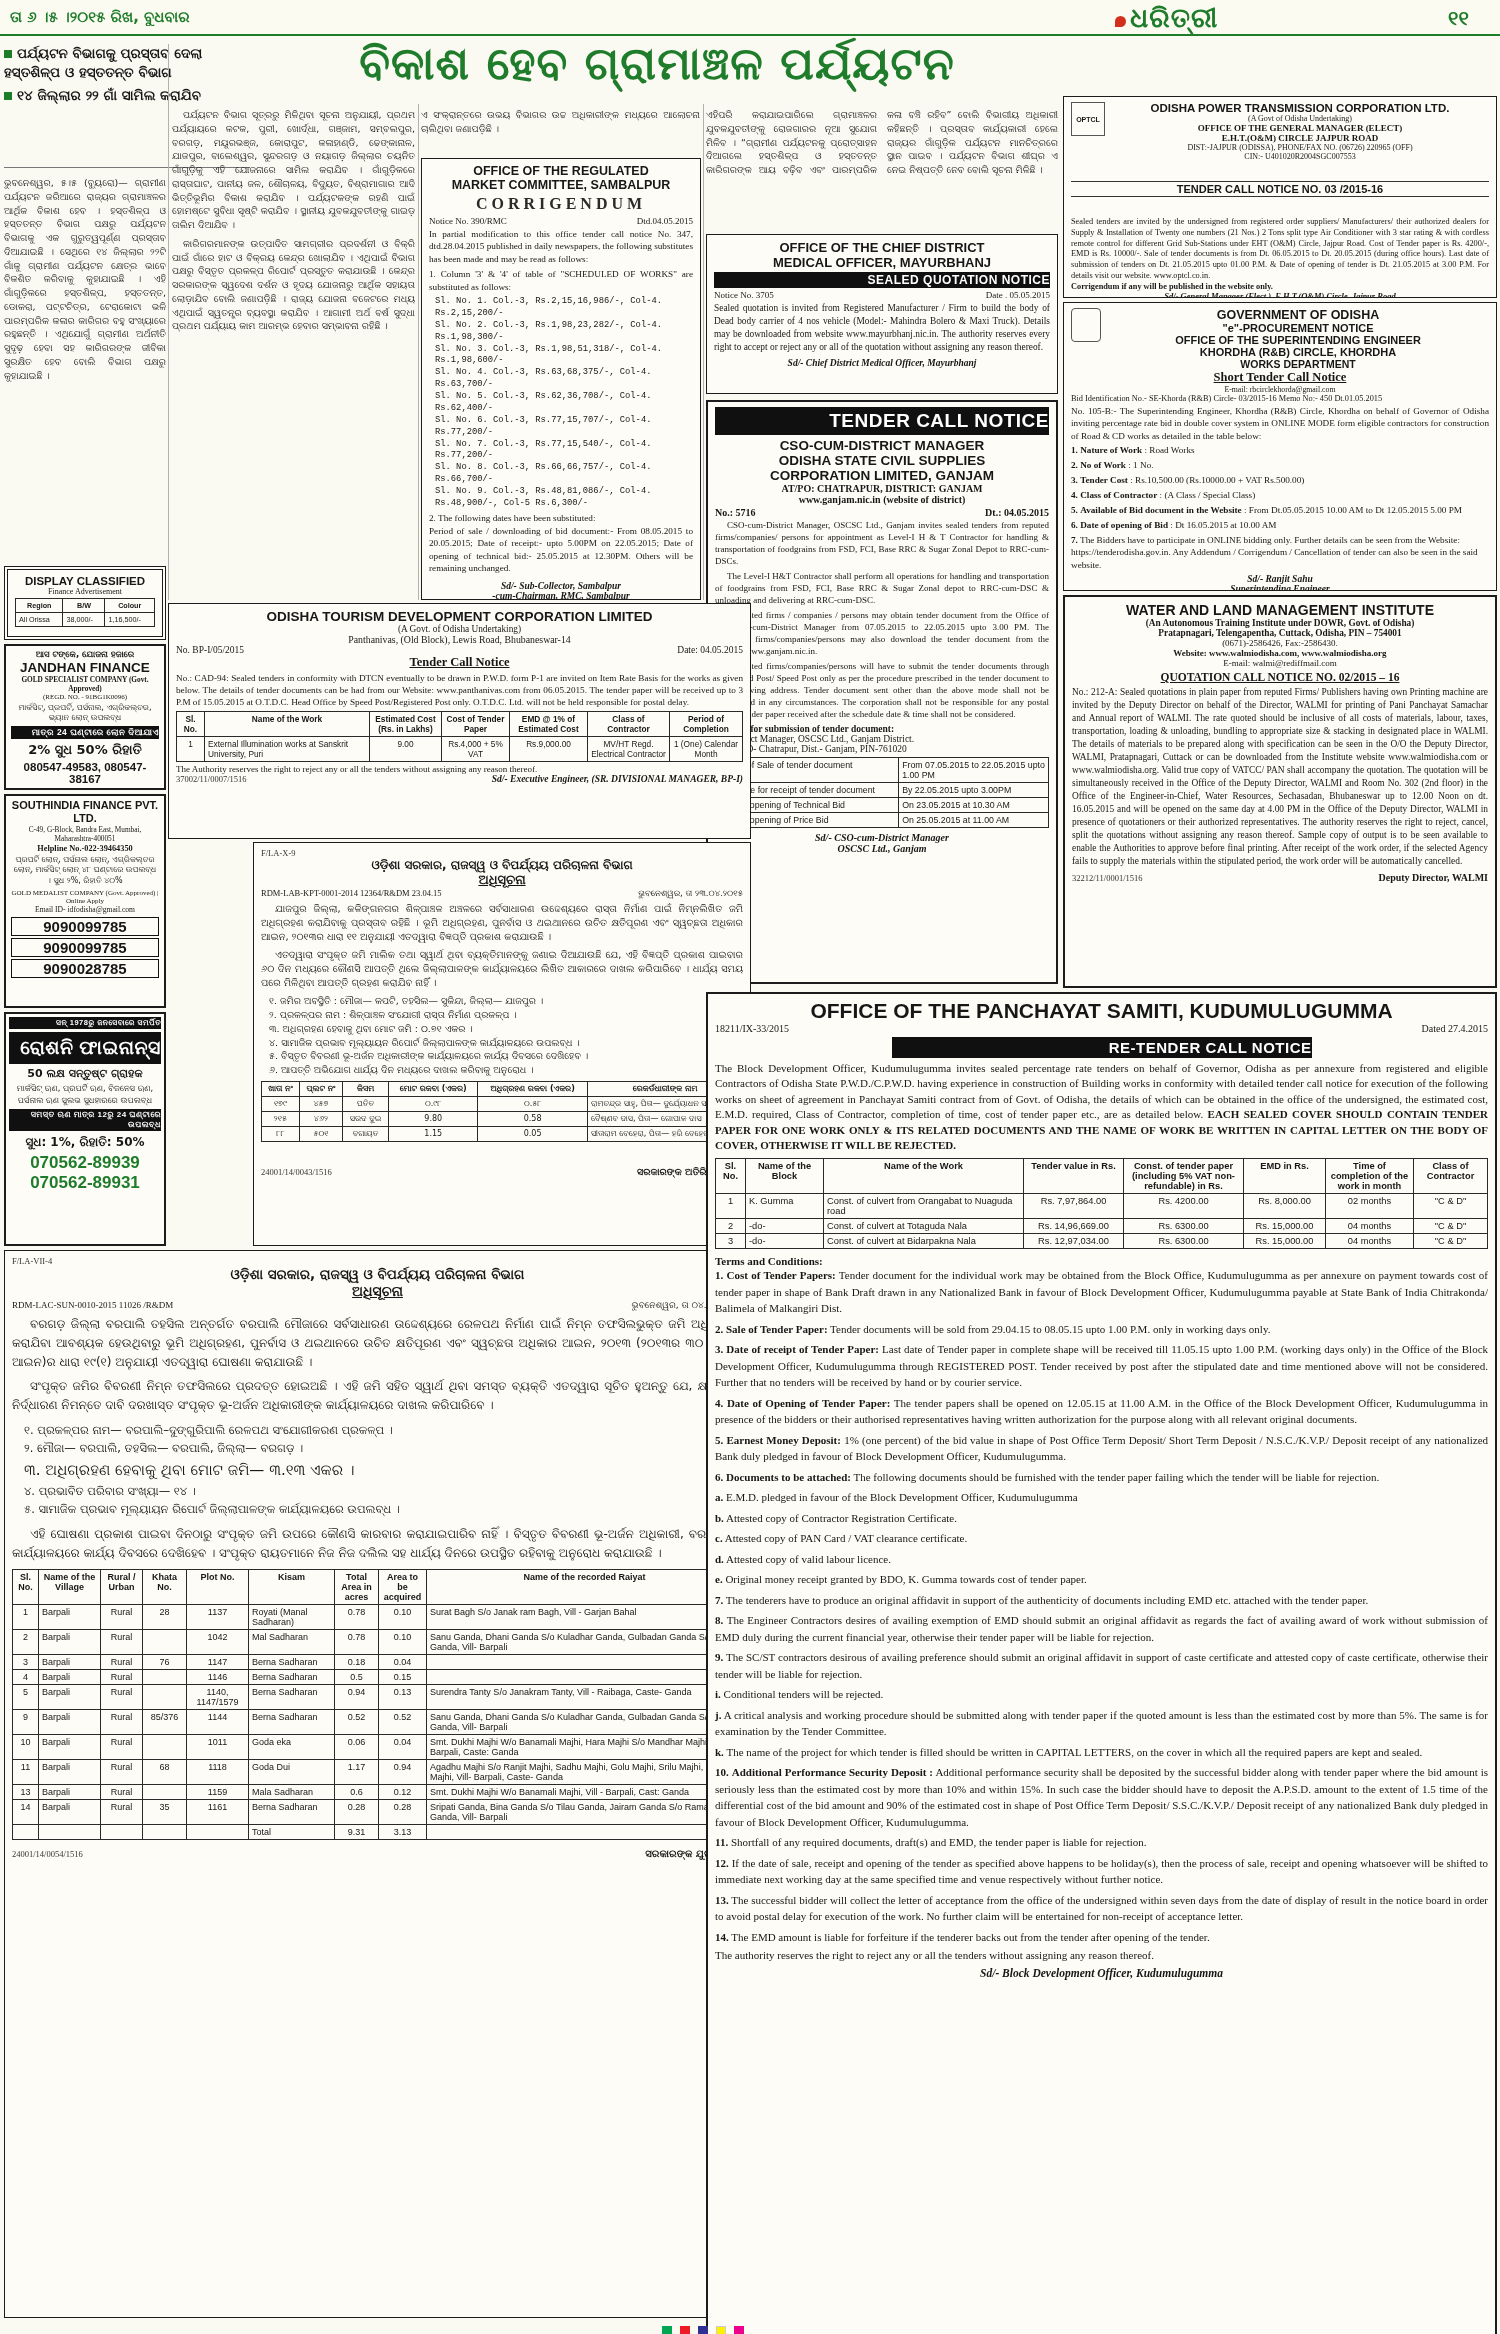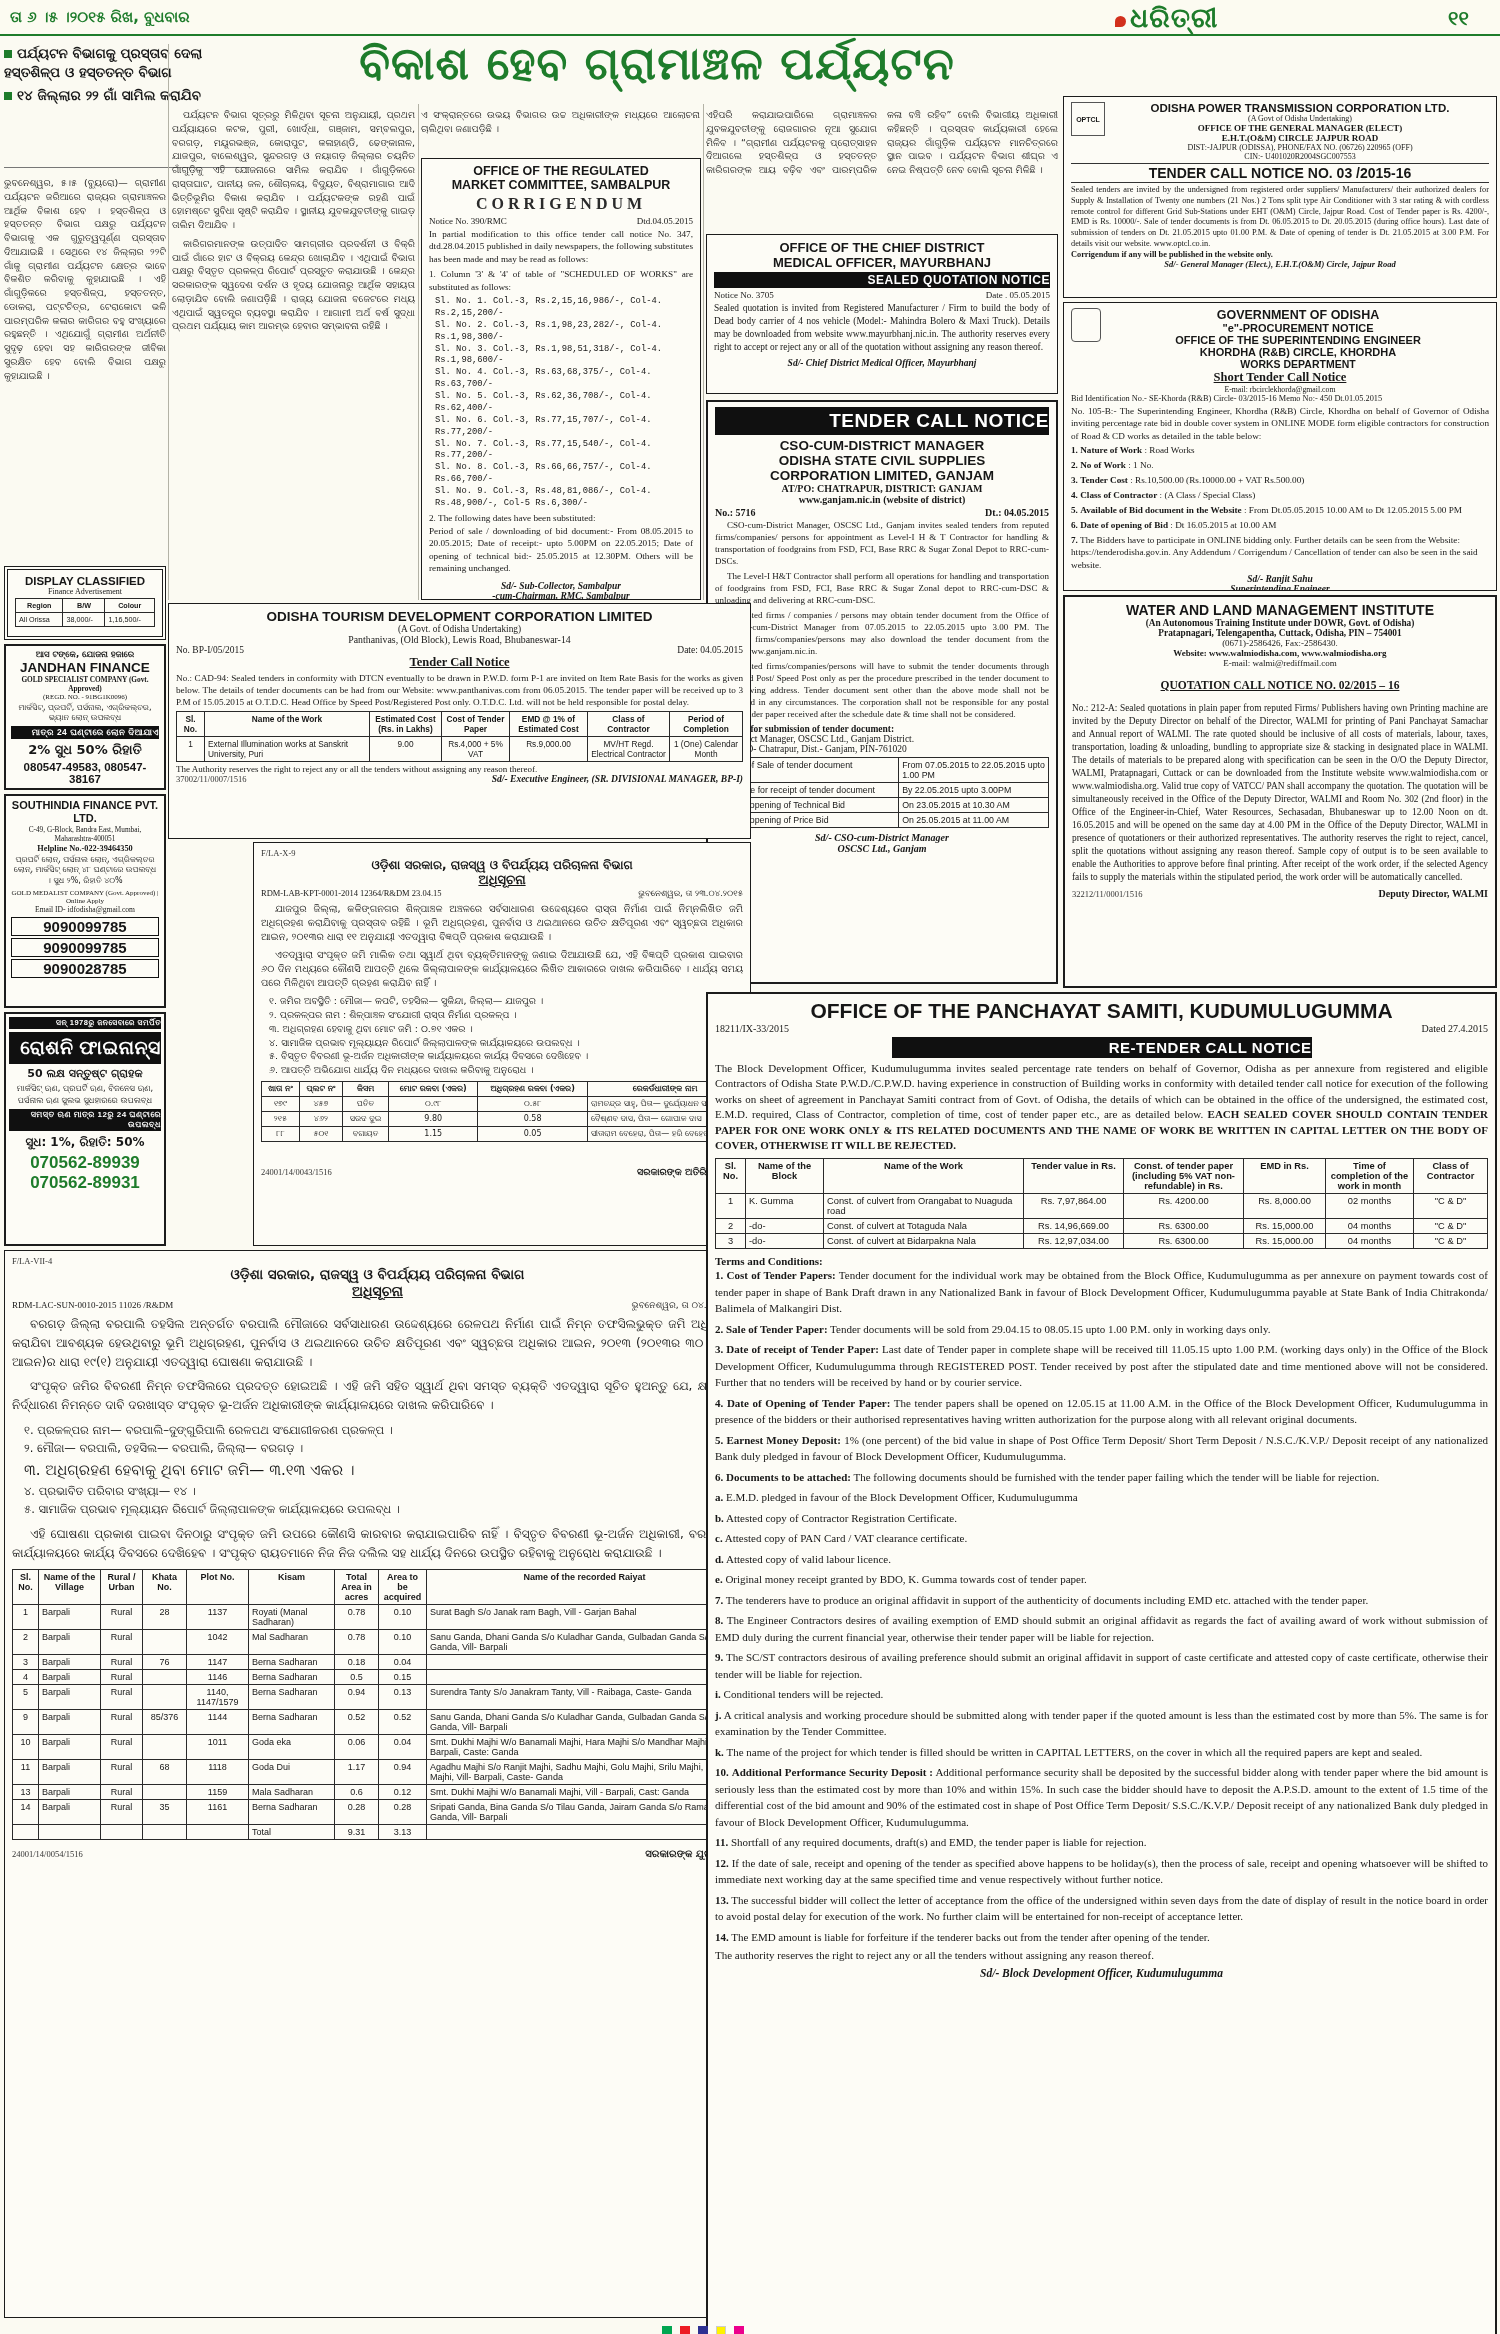--- a/index.html
+++ b/index.html
@@ -167,21 +167,21 @@
       <div style="width:34px;height:34px;border:1px solid #555;font-size:7px;display:flex;align-items:center;justify-content:center" class="sans b">OPTCL</div>
       <div style="flex:1" class="cen">
         <div class="b sans" style="font-size:11.5px">ODISHA POWER TRANSMISSION CORPORATION LTD.</div>
         <div style="font-size:8px">(A Govt of Odisha Undertaking)</div>
         <div class="b" style="font-size:9px">OFFICE OF THE GENERAL MANAGER (ELECT)</div>
         <div class="b" style="font-size:9px">E.H.T.(O&amp;M) CIRCLE JAJPUR ROAD</div>
         <div style="font-size:8px">DIST:-JAJPUR (ODISSA), PHONE/FAX NO. (06726) 220965 (OFF)</div>
         <div style="font-size:8px">CIN:- U401020R2004SGC007553</div>
       </div>
     </div>
-    <div class="b cen sans" style="font-size:14px;border-top:1px solid #333;border-bottom:1px solid #333;margin:2px 0;padding:1px 0">TENDER CALL NOTICE NO. 03 /2015-16</div>
+    <div class="b cen sans" style="font-size:11px;border-top:1px solid #333;border-bottom:1px solid #333;margin:20px 0;padding:1px 0">TENDER CALL NOTICE NO. 03 /2015-16</div>
     <div class="just" style="font-size:8.3px;line-height:1.3">Sealed tenders are invited by the undersigned from registered order suppliers/ Manufacturers/ their authorized dealers for Supply &amp; Installation of Twenty one numbers (21 Nos.) 2 Tons split type Air Conditioner with 3 star rating &amp; with cordless remote control for different Grid Sub-Stations under EHT (O&amp;M) Circle, Jajpur Road. Cost of Tender paper is Rs. 4200/-, EMD is Rs. 10000/-. Sale of tender documents is from Dt. 06.05.2015 to Dt. 20.05.2015 (during office hours). Last date of submission of tenders on Dt. 21.05.2015 upto 01.00 P.M. &amp; Date of opening of tender is Dt. 21.05.2015 at 3.00 P.M. For details visit our website. www.optcl.co.in.</div>
     <div class="b" style="font-size:8.3px">Corrigendum if any will be published in the website only.</div>
     <div class="rt sig" style="font-size:8.5px">Sd/- General Manager (Elect.), E.H.T.(O&amp;M) Circle, Jajpur Road</div>
   </div>
 
   <div class="abs box" style="left:1063px;top:302px;width:434px;height:289px">
     <div style="display:flex;gap:6px">
       <div style="width:30px;height:34px;border:1px solid #555;border-radius:4px"></div>
       <div style="flex:1" class="cen">
         <div class="b sans" style="font-size:12.5px">GOVERNMENT OF ODISHA</div>
@@ -209,21 +209,21 @@
 
   </div>
 
   <div class="abs box" style="left:1063px;top:595px;width:434px;height:393px;border-width:2px">
     <div class="n-title" style="font-size:14px">WATER AND LAND MANAGEMENT INSTITUTE</div>
     <div class="cen b" style="font-size:9.3px">(An Autonomous Training Institute under DOWR, Govt. of Odisha)</div>
     <div class="cen b" style="font-size:9.3px">Pratapnagari, Telengapentha, Cuttack, Odisha, PIN – 754001</div>
     <div class="cen" style="font-size:9px">(0671)-2586426, Fax:-2586430.</div>
     <div class="cen b" style="font-size:9px">Website: www.walmiodisha.com, www.walmiodisha.org</div>
     <div class="cen" style="font-size:9px">E-mail: walmi@rediffmail.com</div>
-    <div class="cen b" style="font-size:11.5px;margin:11px 0;text-decoration:underline">QUOTATION CALL NOTICE NO. 02/2015 – 16</div>
+    <div class="cen b" style="font-size:11.5px;margin:3px 0;text-decoration:underline">QUOTATION CALL NOTICE NO. 02/2015 – 16</div>
     <div class="just" style="font-size:9.4px;line-height:1.38">No.: 212-A: Sealed quotations in plain paper from reputed Firms/ Publishers having own Printing machine are invited by the Deputy Director on behalf of the Director, WALMI for printing of Pani Panchayat Samachar and Annual report of WALMI. The rate quoted should be inclusive of all costs of materials, labour, taxes, transportation, loading &amp; unloading, bundling to appropriate size &amp; stacking in designated place in WALMI. The details of materials to be prepared along with specification can be seen in the O/O the Deputy Director, WALMI, Pratapnagari, Cuttack or can be downloaded from the Institute website www.walmiodisha.com or www.walmiodisha.org. Valid true copy of VATCC/ PAN shall accompany the quotation. The quotation will be simultaneously received in the Office of the Deputy Director, WALMI and Room No. 302 (2nd floor) in the Office of the Engineer-in-Chief, Water Resources, Sechasadan, Bhubaneswar up to 12.00 Noon on dt. 16.05.2015 and will be opened on the same day at 4.00 PM in the Office of the Deputy Director, WALMI in presence of quotationers or their authorized representatives. The authority reserves the right to reject, cancel, split the quotations without assigning any reason thereof. Sample copy of output is to be seen available to enable the Authorities to approve before final printing. After receipt of the work order, if the selected Agency fails to supply the materials within the stipulated period, the work order will be automatically cancelled.</div>
     <div class="flex" style="margin-top:4px">
       <span class="ref">32212/11/0001/1516</span>
       <span class="b" style="font-size:10px">Deputy Director, WALMI</span>
     </div>
   </div>
 
   <div class="abs box" style="left:168px;top:603px;width:583px;height:236px">
     <div class="n-title" style="font-size:13.5px">ODISHA TOURISM DEVELOPMENT CORPORATION LIMITED</div>
     <div class="cen" style="font-size:9.3px">(A Govt. of Odisha Undertaking)</div>

